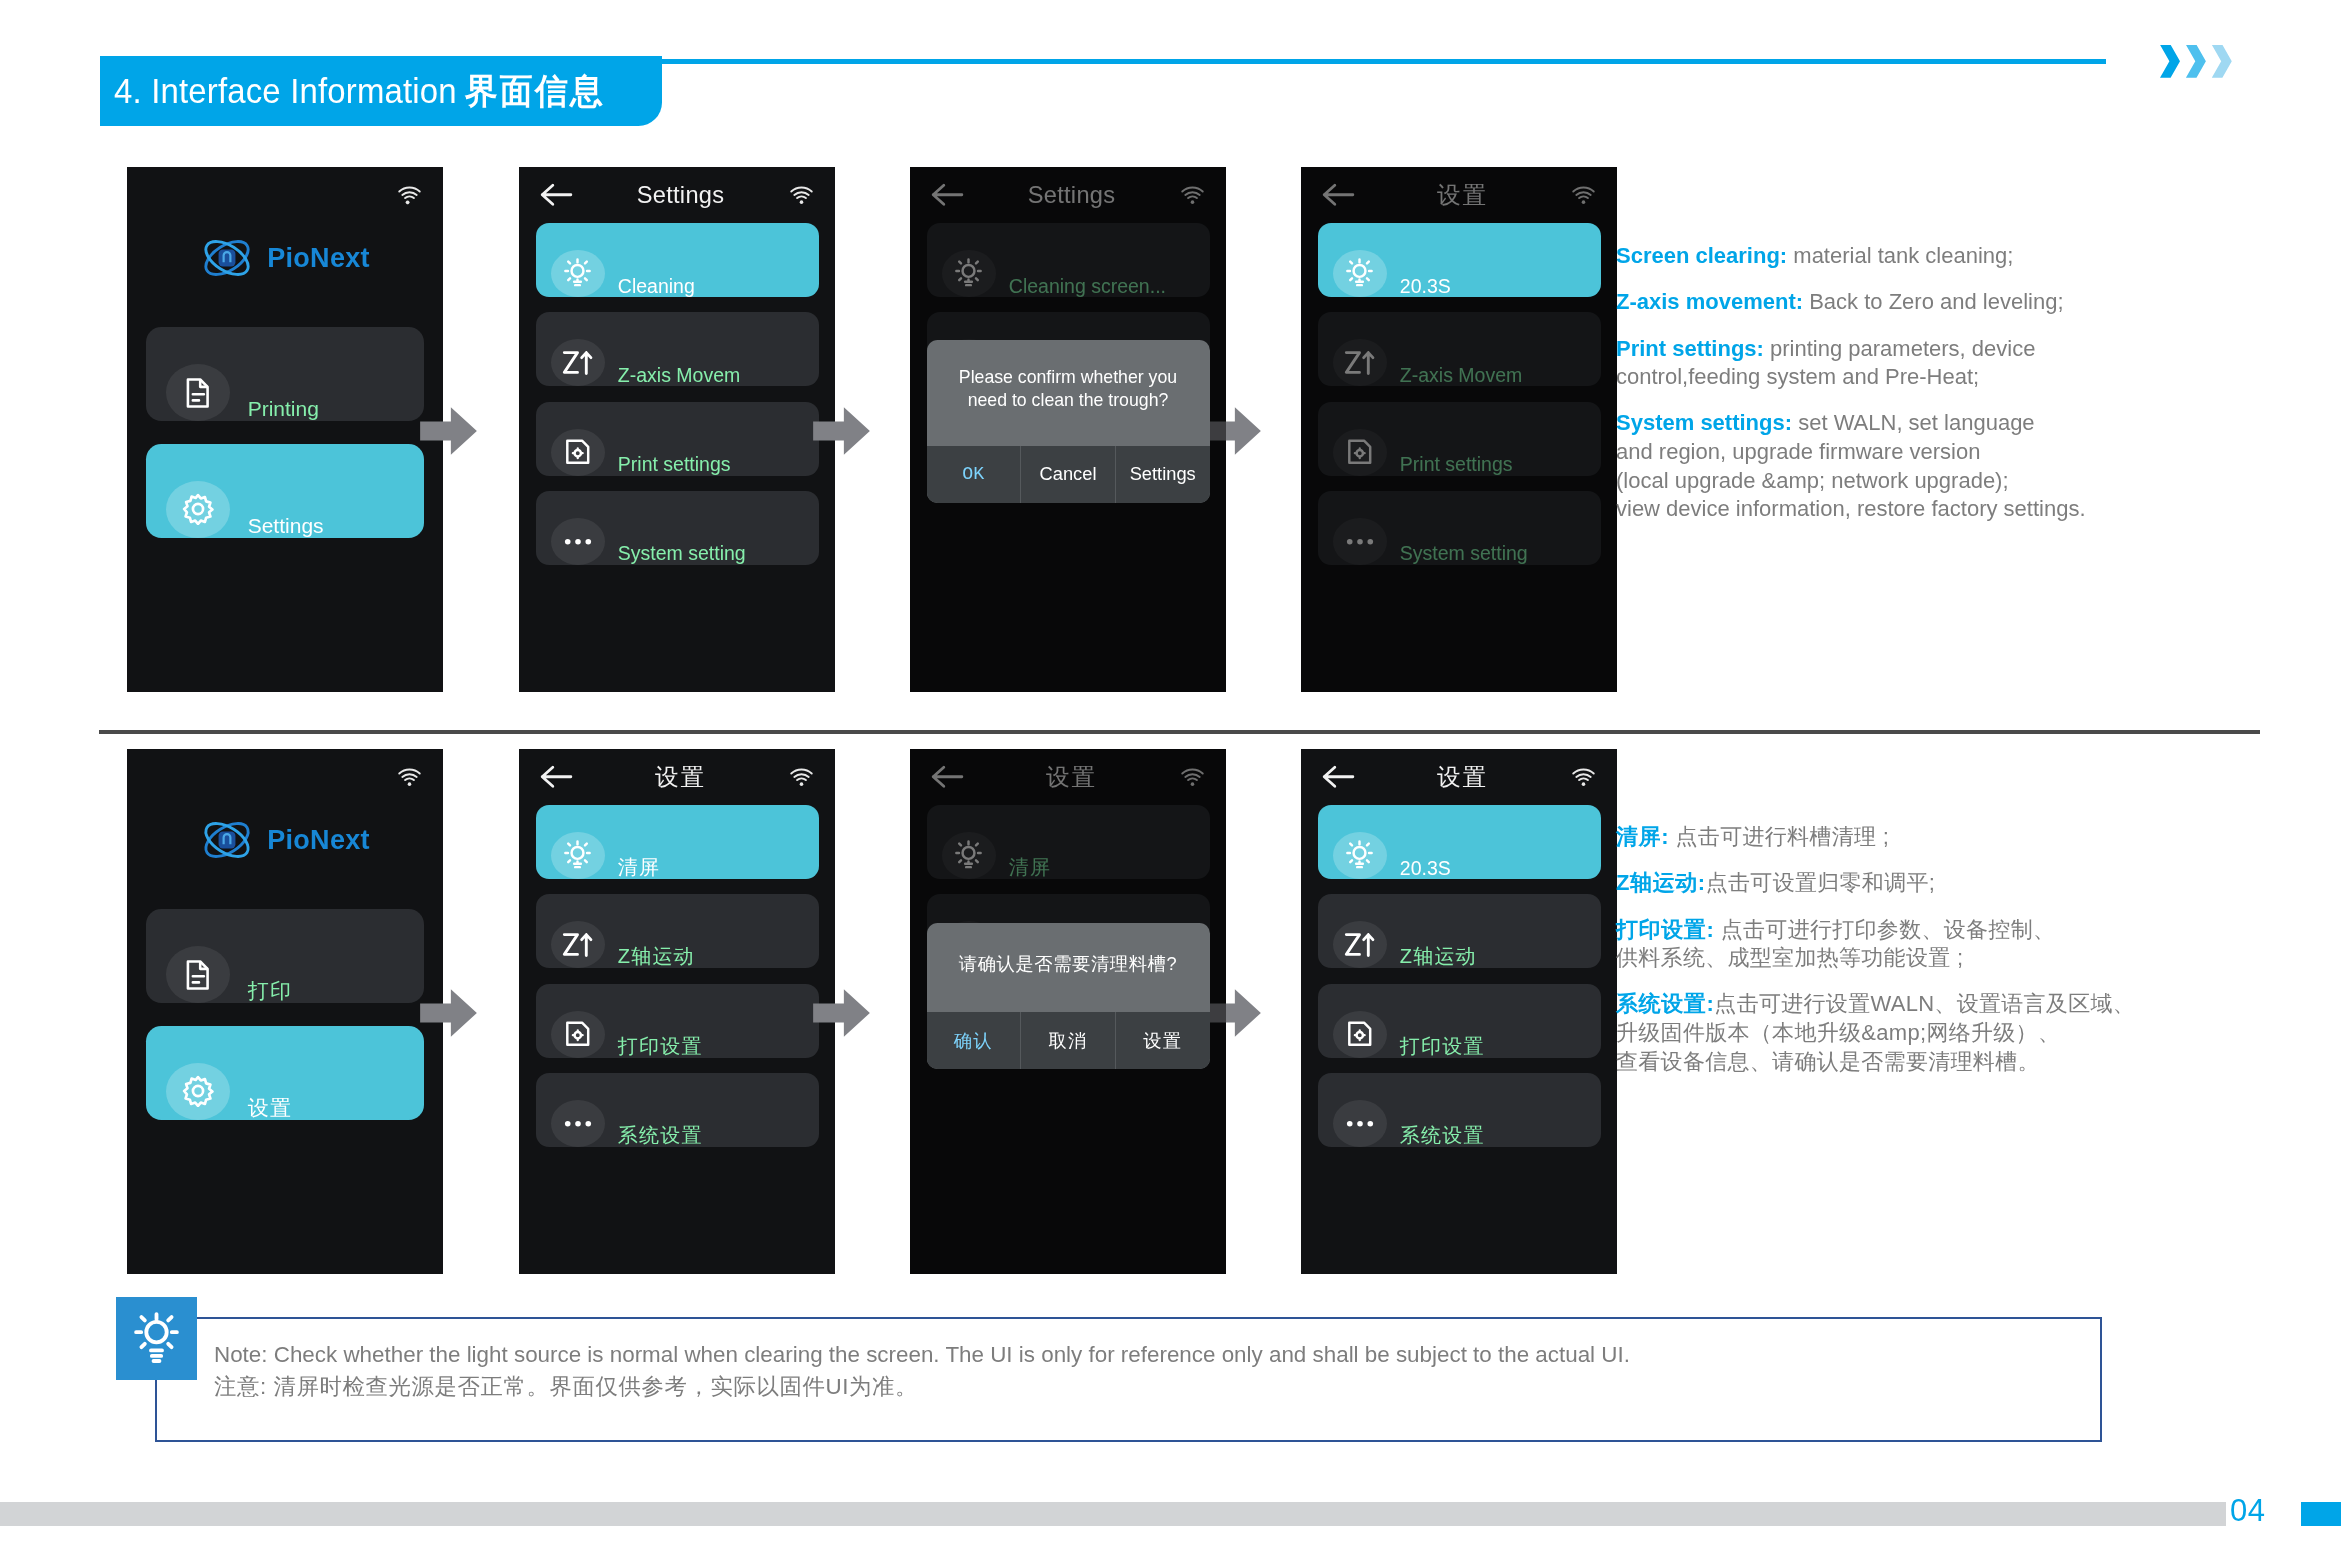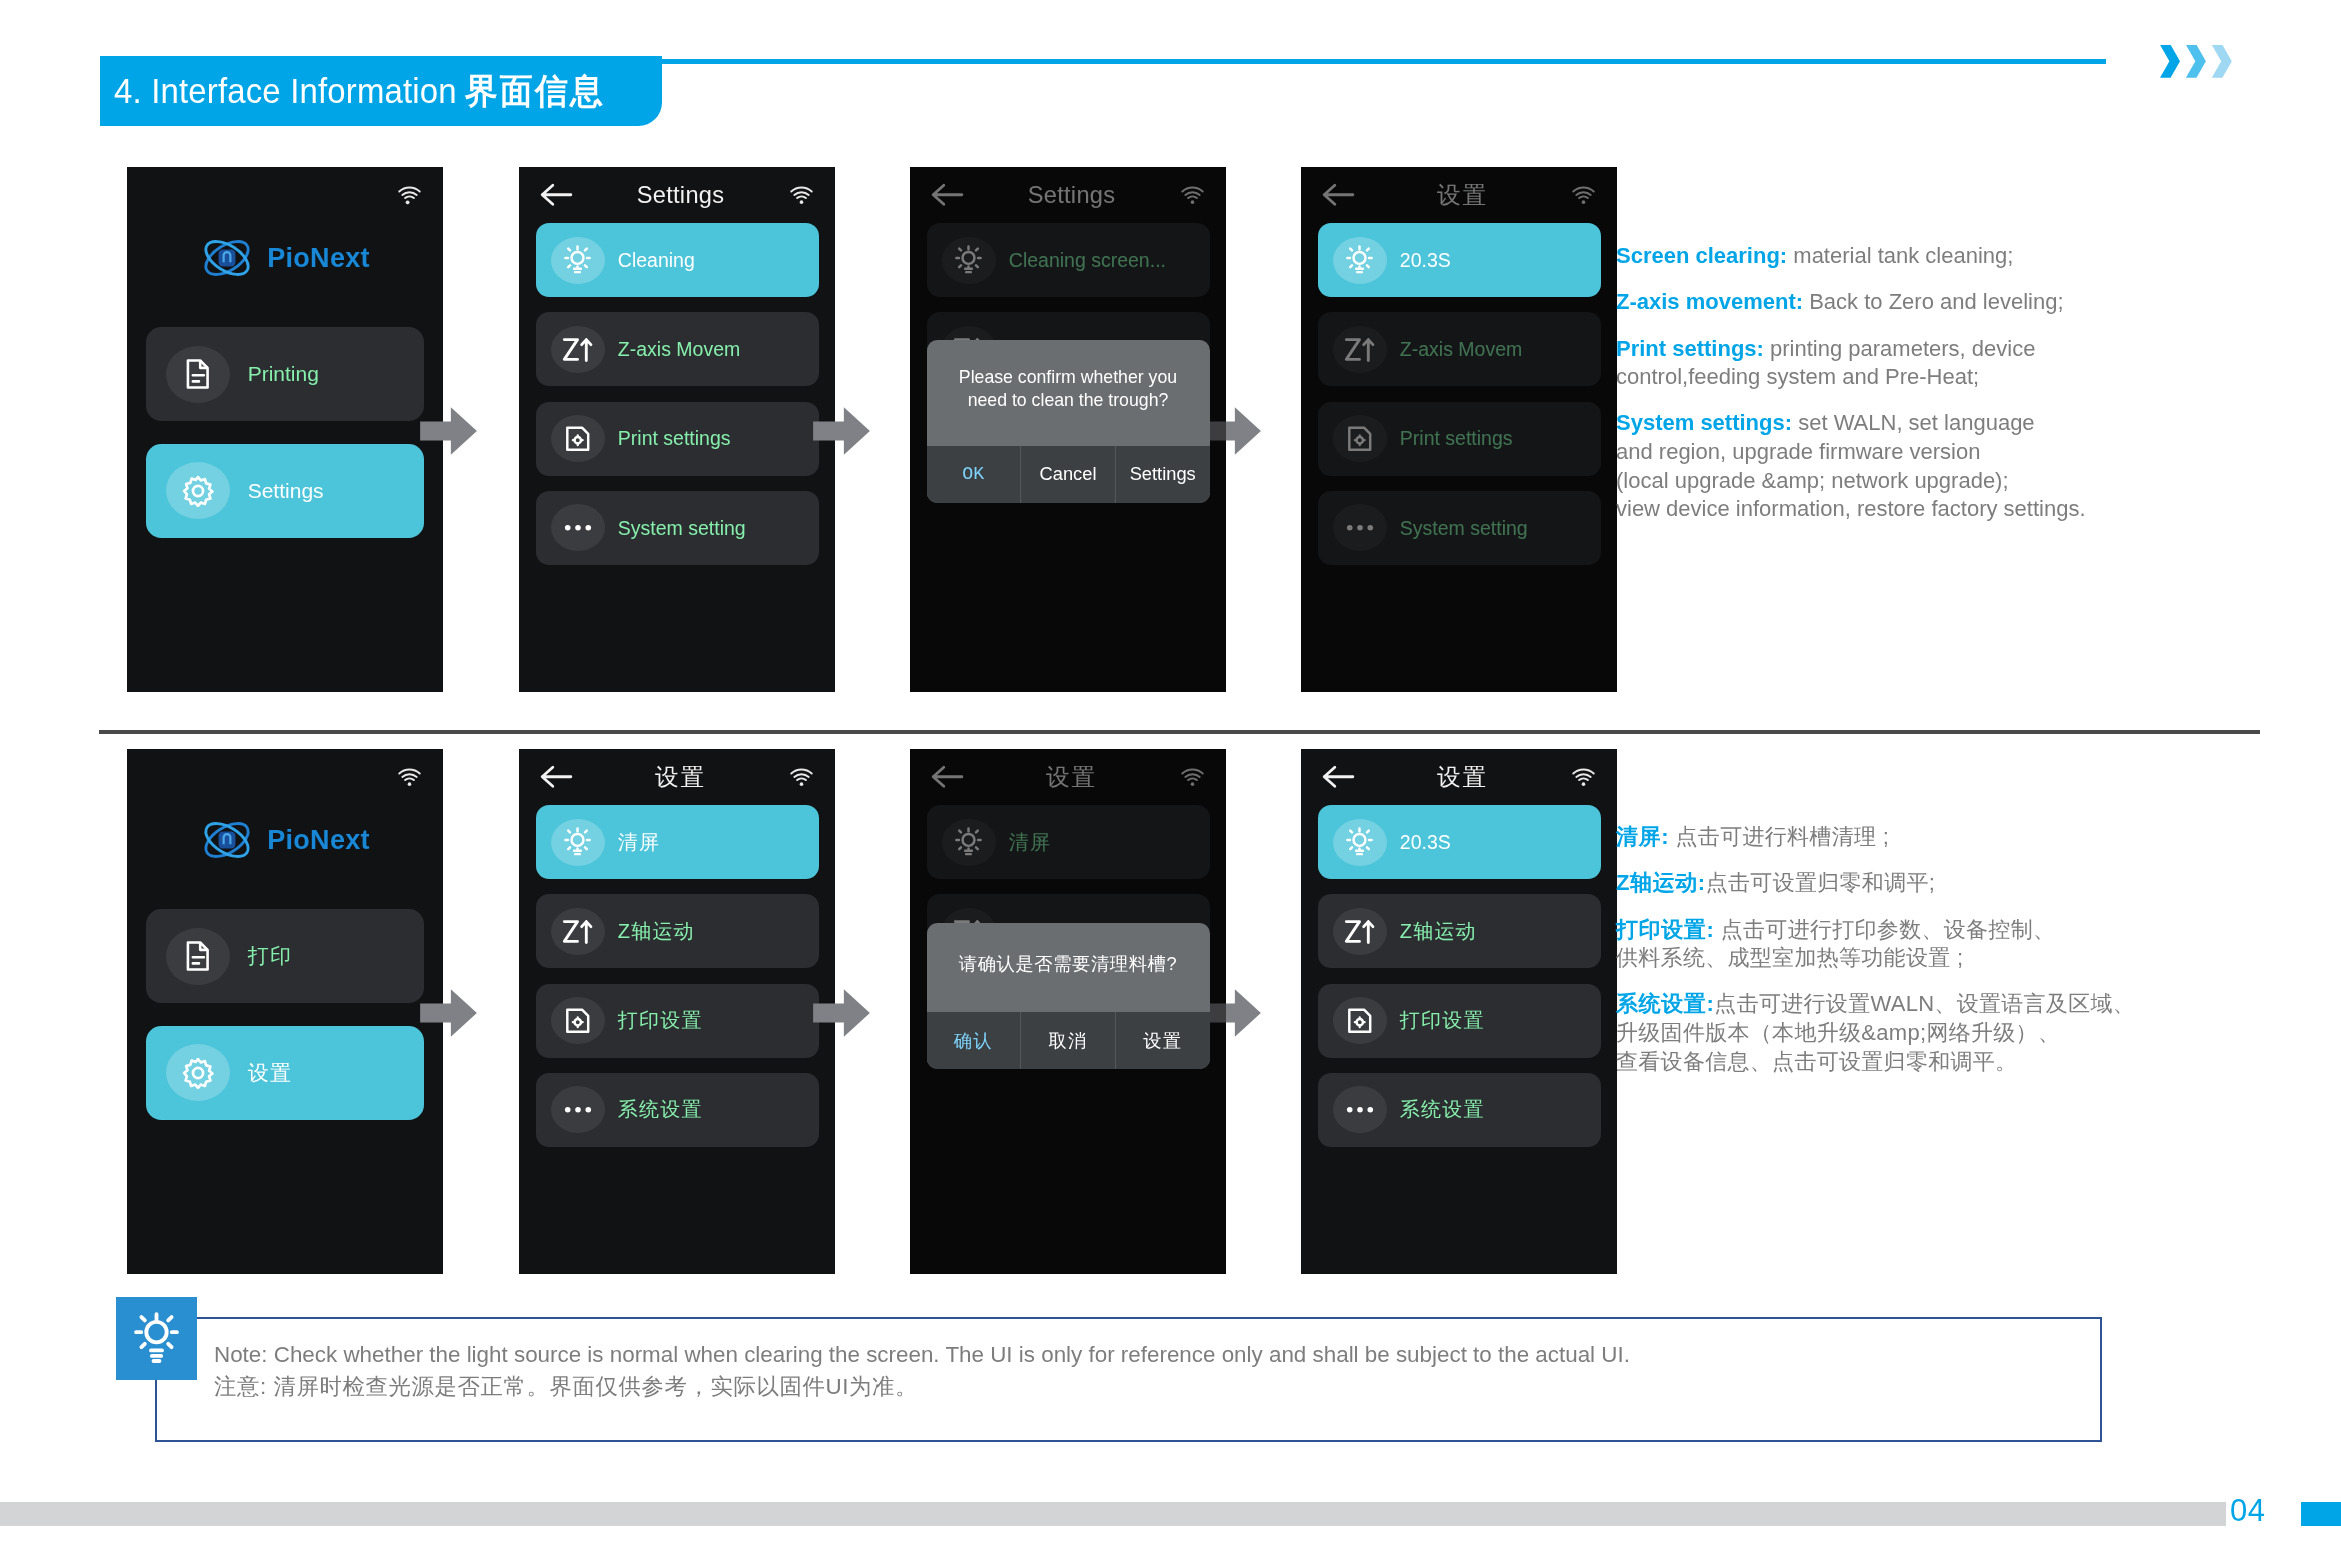--- a/index.html
+++ b/index.html
@@ -110,21 +110,21 @@
   .home-logo .lw { font-size: 27px; font-weight: 700; color: #1787d6; letter-spacing: 0.3px; }
 
   .tilelist { padding: 0 16.5px; display: flex; flex-direction: column; gap: 15.3px; }
   .tilelist.home { padding: 16px 19px; gap: 22.4px; }
 
   .tile {
     background: #2b2d31;
     border-radius: 13px;
     height: 74px;
     display: flex;
-    align-items: center;
+    align-items: flex-end;
     padding-left: 15.3px;
     gap: 13px;
     position: relative;
   }
   .tile.home-tile { height: 94px; border-radius: 15.3px; padding-left: 20px; gap: 17.7px; }
   .tile.active { background: #4cc4d9; }
   .tile .ic-bubble {
     width: 54px; height: 47px;
     border-radius: 50%;
     background: rgba(255,255,255,0.075);
@@ -760,21 +760,21 @@
   </div>
 </div>
 
 <div class="textblock" style="left:1616px; top:823px;">
   <div class="tline cn"><b>清屏:</b><span> 点击可进行料槽清理 ;</span></div>
   <div class="tline cn gap"><b>Z轴运动:</b><span>点击可设置归零和调平;</span></div>
   <div class="tline cn gap"><b>打印设置:</b><span> 点击可进行打印参数、设备控制、</span></div>
   <div class="tline cn"><span>供料系统、成型室加热等功能设置 ;</span></div>
   <div class="tline cn gap"><b>系统设置:</b><span>点击可进行设置WALN、设置语言及区域、</span></div>
   <div class="tline cn"><span>升级固件版本（本地升级&amp;amp;网络升级）、</span></div>
-  <div class="tline cn"><span>查看设备信息、点击可设置归零和调平。</span></div>
+  <div class="tline cn"><span>查看设备信息、请确认是否需要清理料槽。</span></div>
 </div>
 
 <div class="notebox"></div>
 <div class="notebulb">
   <svg viewBox="0 0 24 26">
     <circle cx="12" cy="10" r="4.8" fill="none" stroke="#fff" stroke-width="1.8"></circle>
     <path d="M12 1.5v2.4M4.8 10H2.4M21.6 10h-2.4M6.5 4.5L4.9 2.9M17.5 4.5l1.6-1.6M6.5 15.5l-1.6 1.6M17.5 15.5l1.6 1.6" stroke="#fff" stroke-width="1.8" stroke-linecap="round"></path>
     <path d="M9.4 18.6h5.2M9.8 21.2h4.4M10.6 23.6h2.8" stroke="#fff" stroke-width="1.8" stroke-linecap="round"></path>
   </svg>
 </div>

